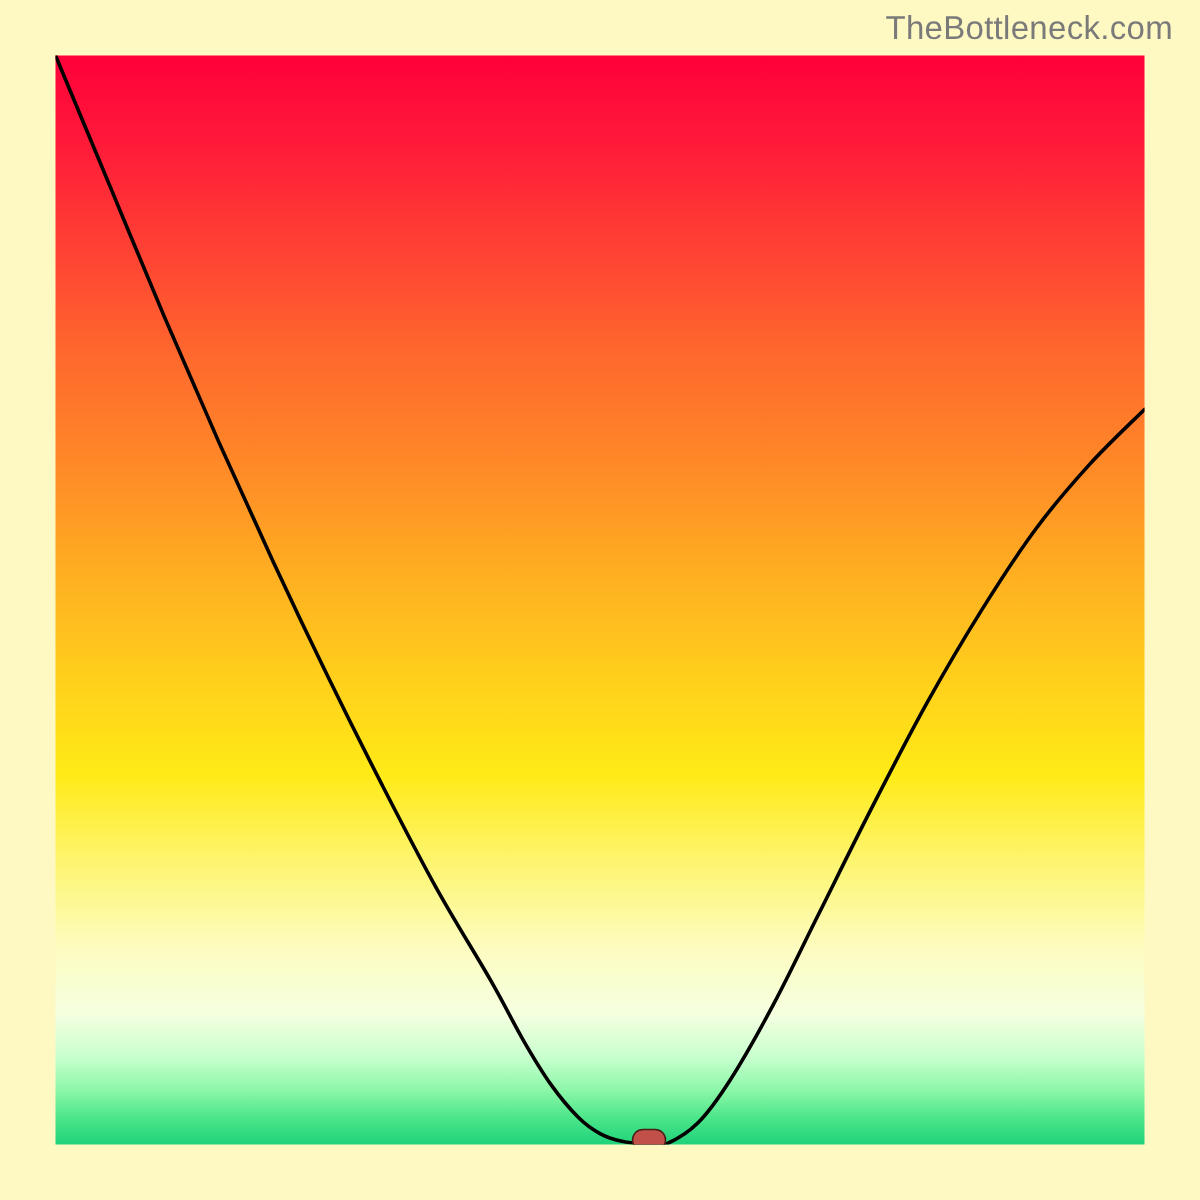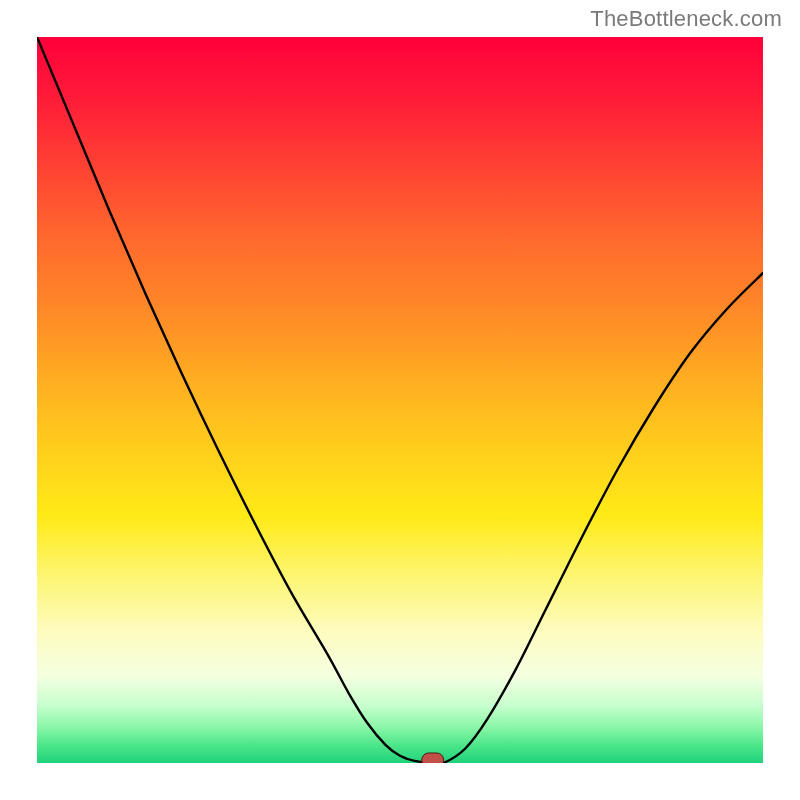--- a/index.html
+++ b/index.html
@@ -10,21 +10,21 @@
     background: #000;
     overflow: hidden;
     font-family: Arial, Helvetica, sans-serif;
   }
   .frame {
     position: absolute;
     top: 0;
     left: 0;
     width: 800px;
     height: 800px;
-    background: #ffffff;
+    background: #fef9c3;
   }
   .plot-area {
     position: absolute;
     left: 37px;
     top: 37px;
     width: 726px;
     height: 726px;
     background: linear-gradient(to bottom,
       #ff003b 0%,
       #ff1a39 8%,

